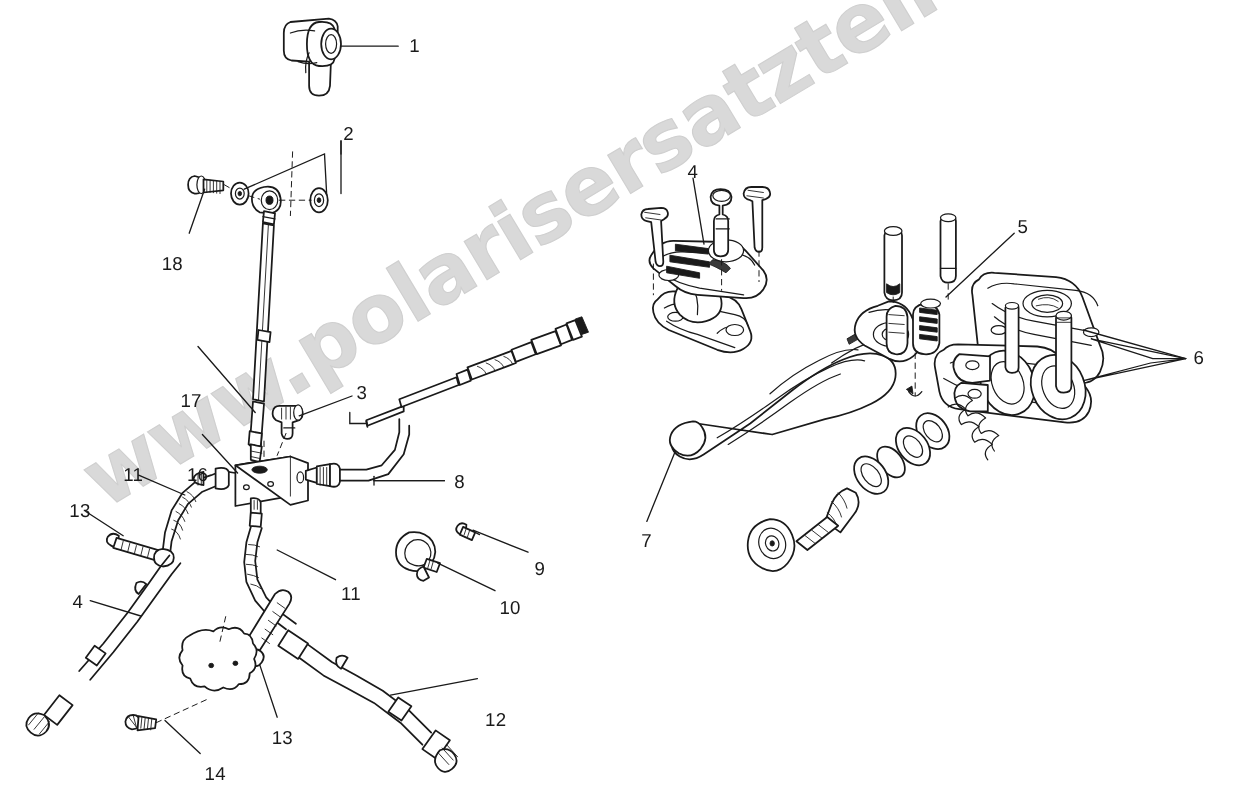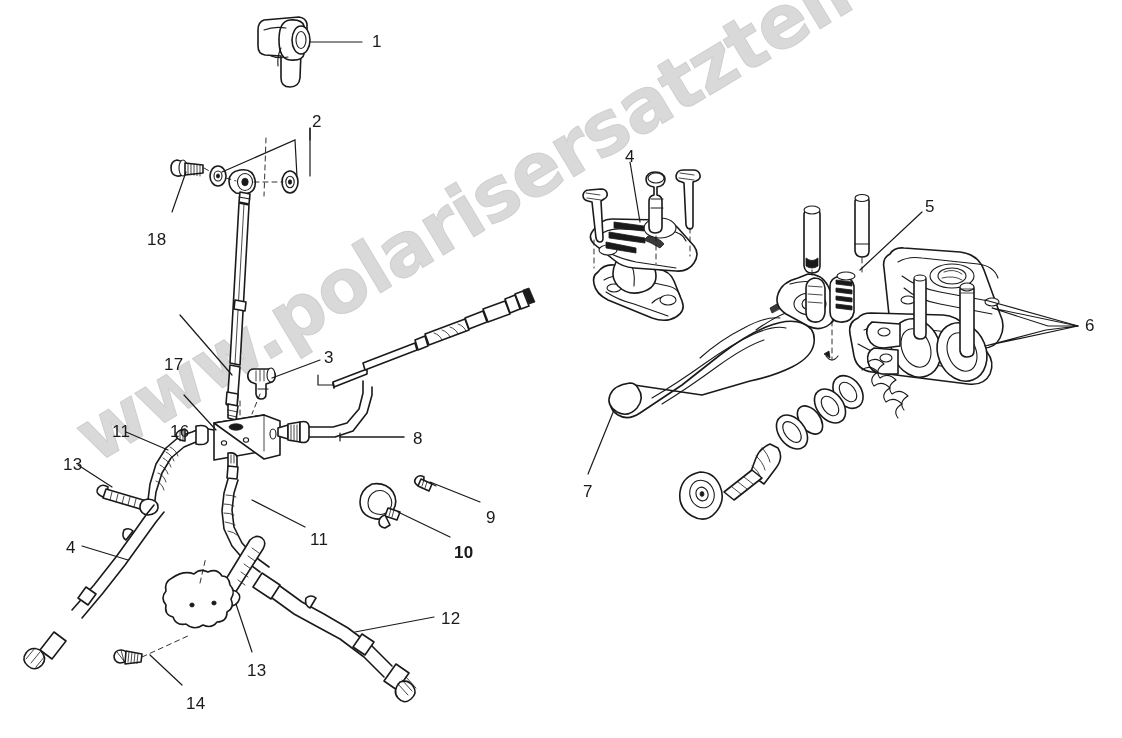--- a/index.html
+++ b/index.html
@@ -429,24 +429,24 @@
   <div id="labels">
       <div class="callout-label" style="left: 372px; top: 33px;">1</div>
       <div class="callout-label" style="left: 312px; top: 113px;">2</div>
       <div class="callout-label" style="left: 324px; top: 349px;">3</div>
       <div class="callout-label" style="left: 625px; top: 148px;">4</div>
       <div class="callout-label" style="left: 925px; top: 198px;">5</div>
       <div class="callout-label" style="left: 1085px; top: 317px;">6</div>
       <div class="callout-label" style="left: 583px; top: 483px;">7</div>
       <div class="callout-label" style="left: 413px; top: 430px;">8</div>
       <div class="callout-label" style="left: 486px; top: 509px;">9</div>
-      <div class="callout-label" style="left: 454px; top: 544px; font-weight: bold;">10</div>
+      <div class="callout-label" style="left: 454px; top: 544px;">10</div>
       <div class="callout-label" style="left: 112px; top: 423px;">11</div>
       <div class="callout-label" style="left: 310px; top: 531px;">11</div>
-      <div class="callout-label" style="left: 441px; top: 610px;">12</div>
+      <div class="callout-label" style="left: 441px; top: 646px;">12</div>
       <div class="callout-label" style="left: 63px; top: 456px;">13</div>
       <div class="callout-label" style="left: 247px; top: 662px;">13</div>
       <div class="callout-label" style="left: 186px; top: 695px;">14</div>
       <div class="callout-label" style="left: 66px; top: 539px;">4</div>
       <div class="callout-label" style="left: 170px; top: 387px; margin-top: 36px;">16</div>
       <div class="callout-label" style="left: 164px; top: 308px; margin-top: 48px;">17</div>
       <div class="callout-label" style="left: 147px; top: 221px; margin-top: 10px;">18</div>
     </div>
 
 </div>

